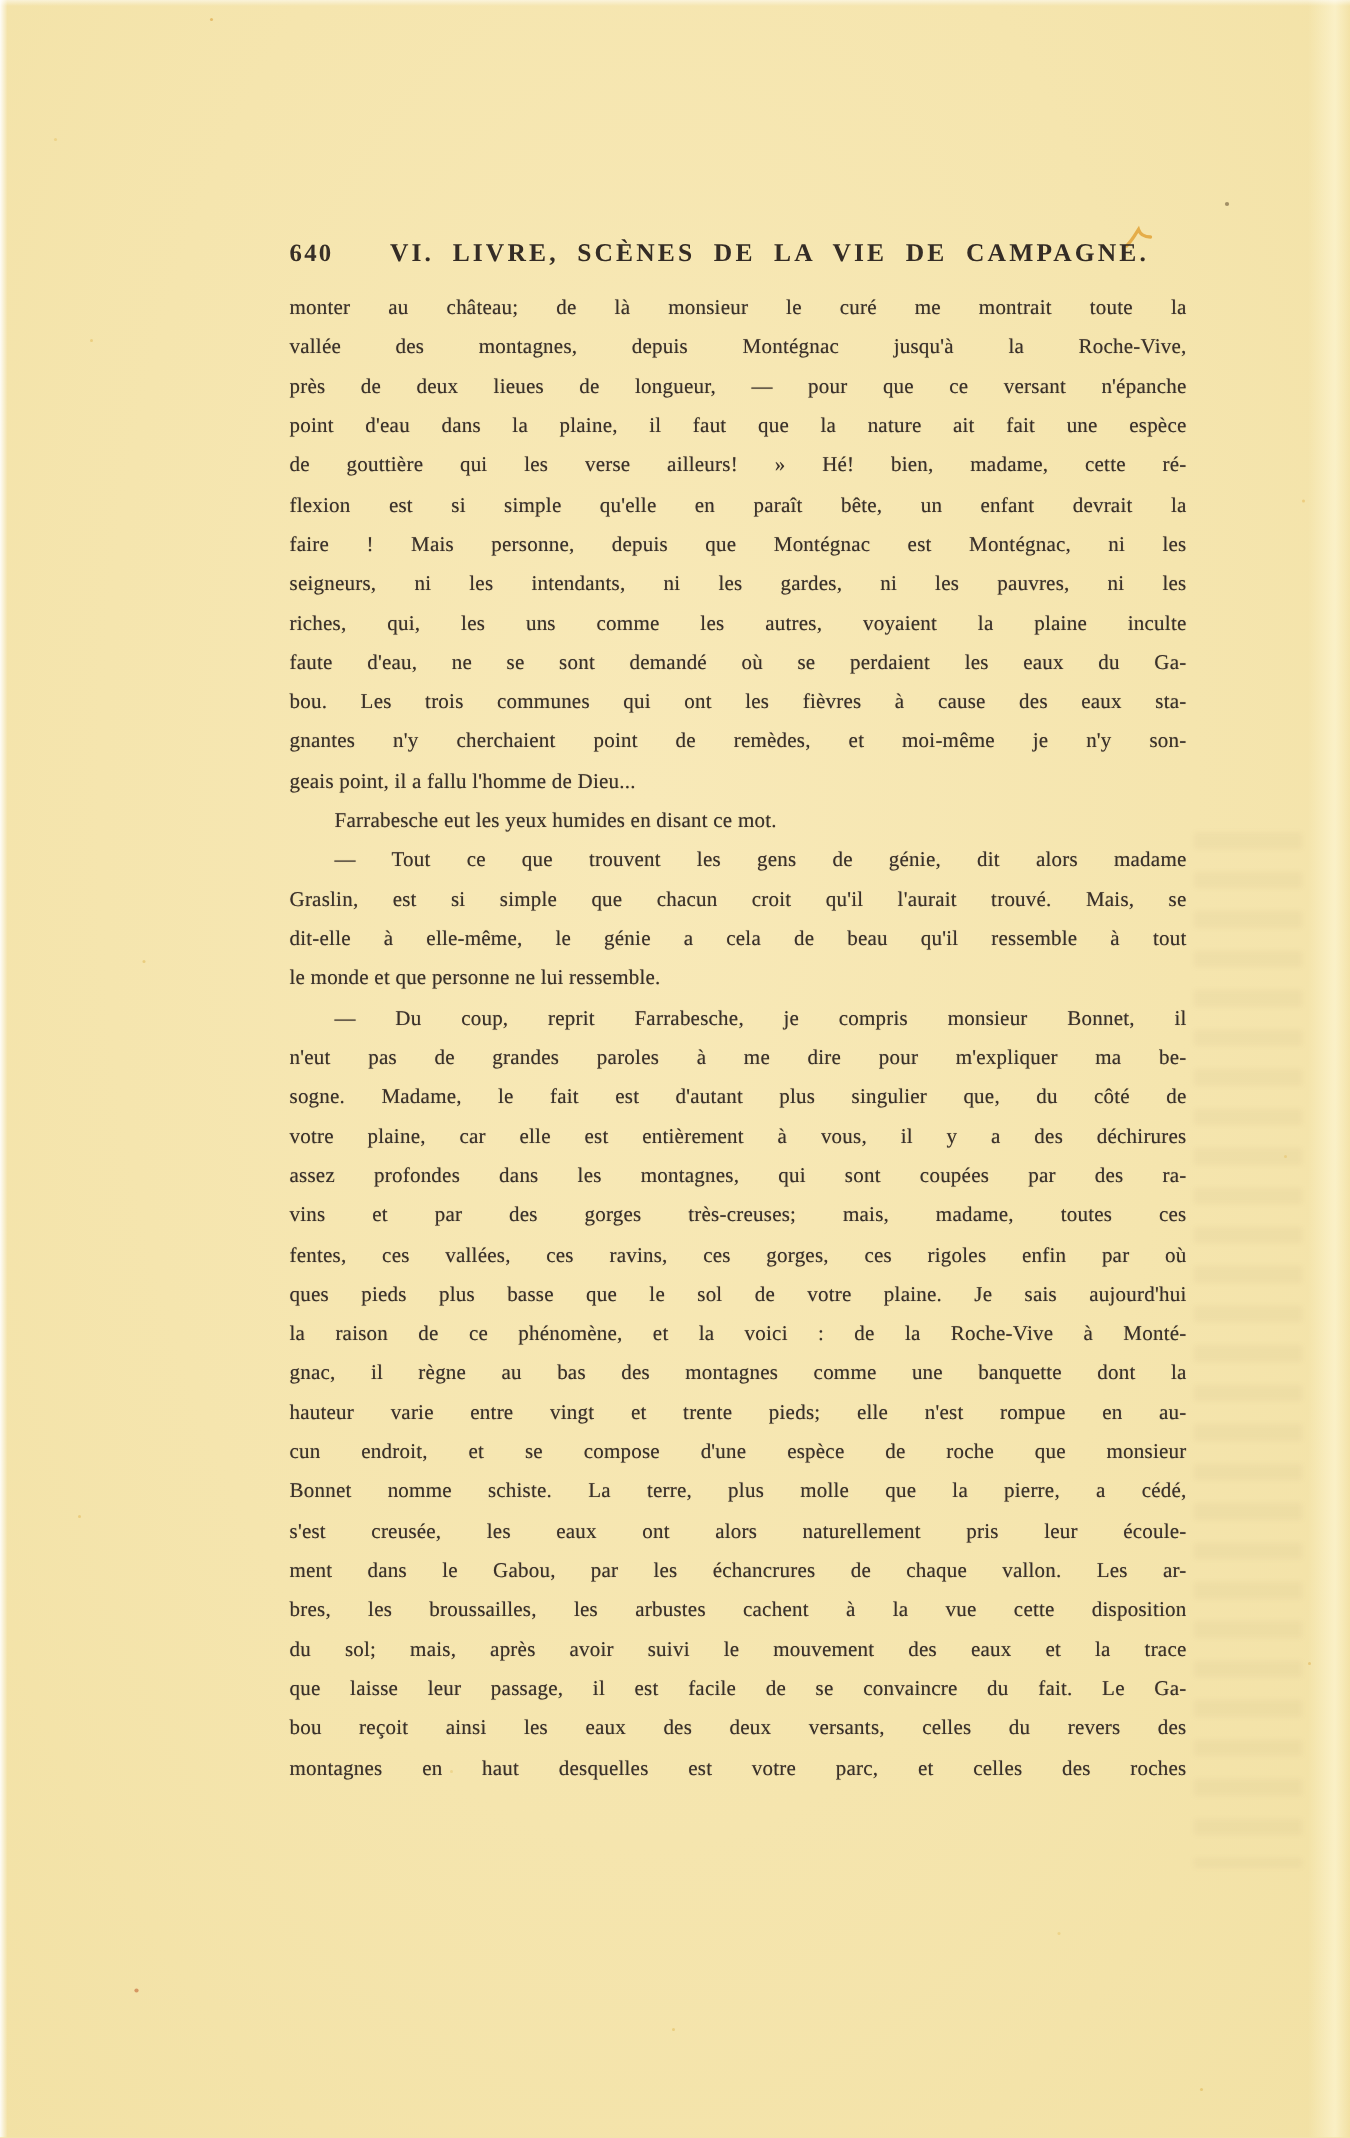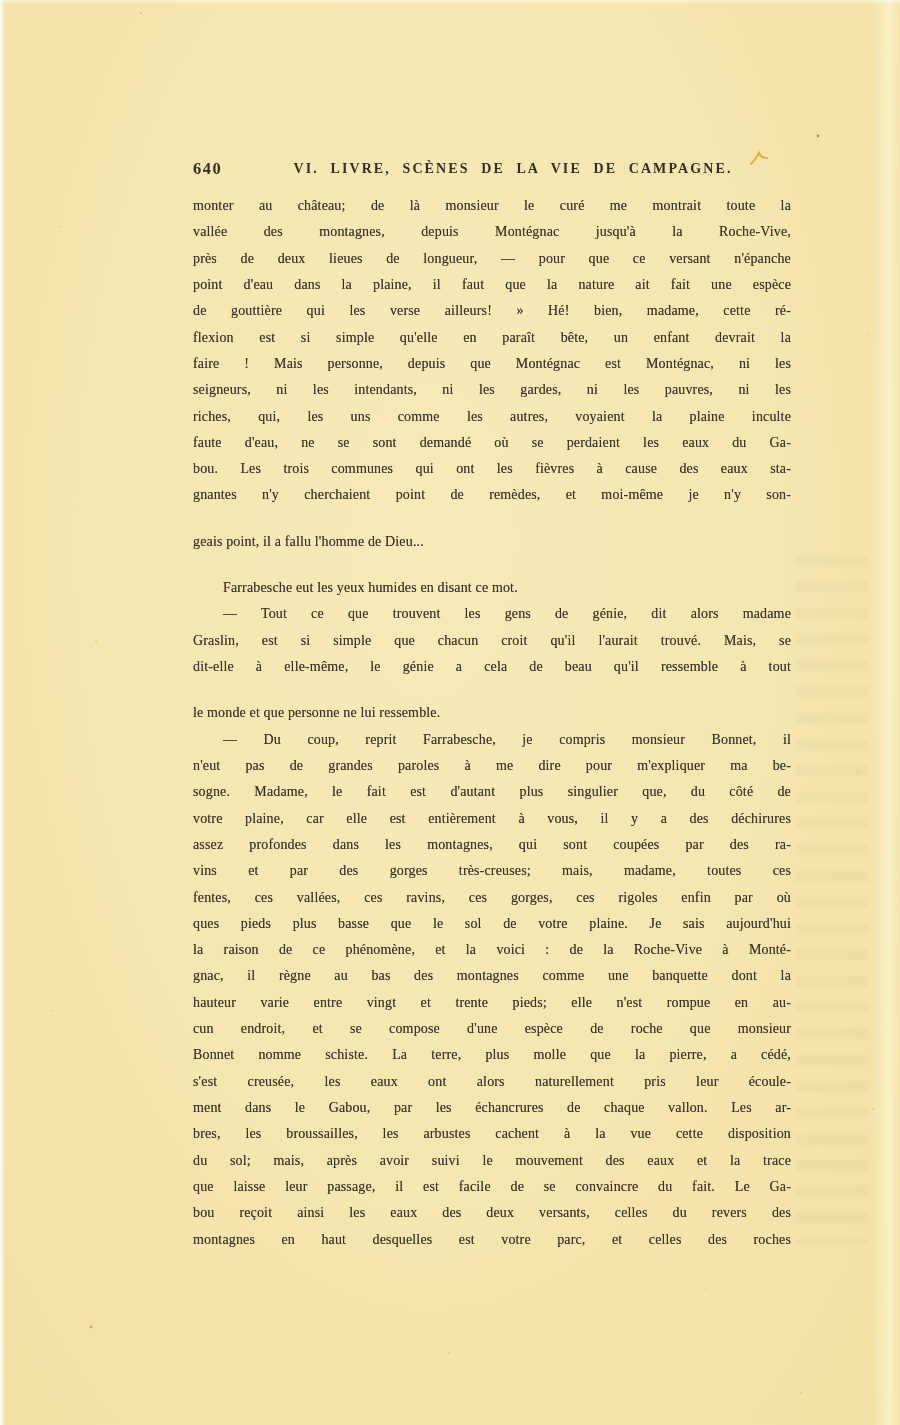--- a/index.html
+++ b/index.html
@@ -50,34 +50,34 @@
   .page-header{
     display:flex;align-items:center;height:23px;
     color:#372f27;
   }
   .page-number{
     font-size:16.5px;font-weight:600;letter-spacing:1.5px;
     min-width:42px;
   }
   .running-head{
     flex:1;text-align:center;
-    font-weight:bold;font-size:14px;
+    font-weight:bold;font-size:17px;
     letter-spacing:2.1px;word-spacing:6px;
     color:#342c25;
   }
   .text-block{margin-top:13px;}
   .line{
     height:26.32px;line-height:26.32px;
     font-size:14px;letter-spacing:.15px;
     text-align:justify;text-align-last:justify;
     text-shadow:0 0 .5px rgba(56,46,38,.55);
     white-space:nowrap;
   }
   .line.indent{padding-left:30px;font-family:Liberation Serif, serif;}
-  .line.para-end{text-align:right;text-align-last:left;margin-top:20px;}
+  .line.para-end{text-align:right;text-align-last:left;}
 </style>
 </head>
 <body>
 
 <div class="sheet">
   <div class="ghost"></div>
   <div class="specks"></div>
 
   <svg class="paper-mark" viewBox="0 0 22 18" xmlns="http://www.w3.org/2000/svg">
     <path d="M3 14 C 7 10, 9 6, 11 3 C 12 6, 15 8, 19 8" fill="none" stroke="#e2a337" stroke-width="2.2" stroke-linecap="round" opacity="0.85"></path>

